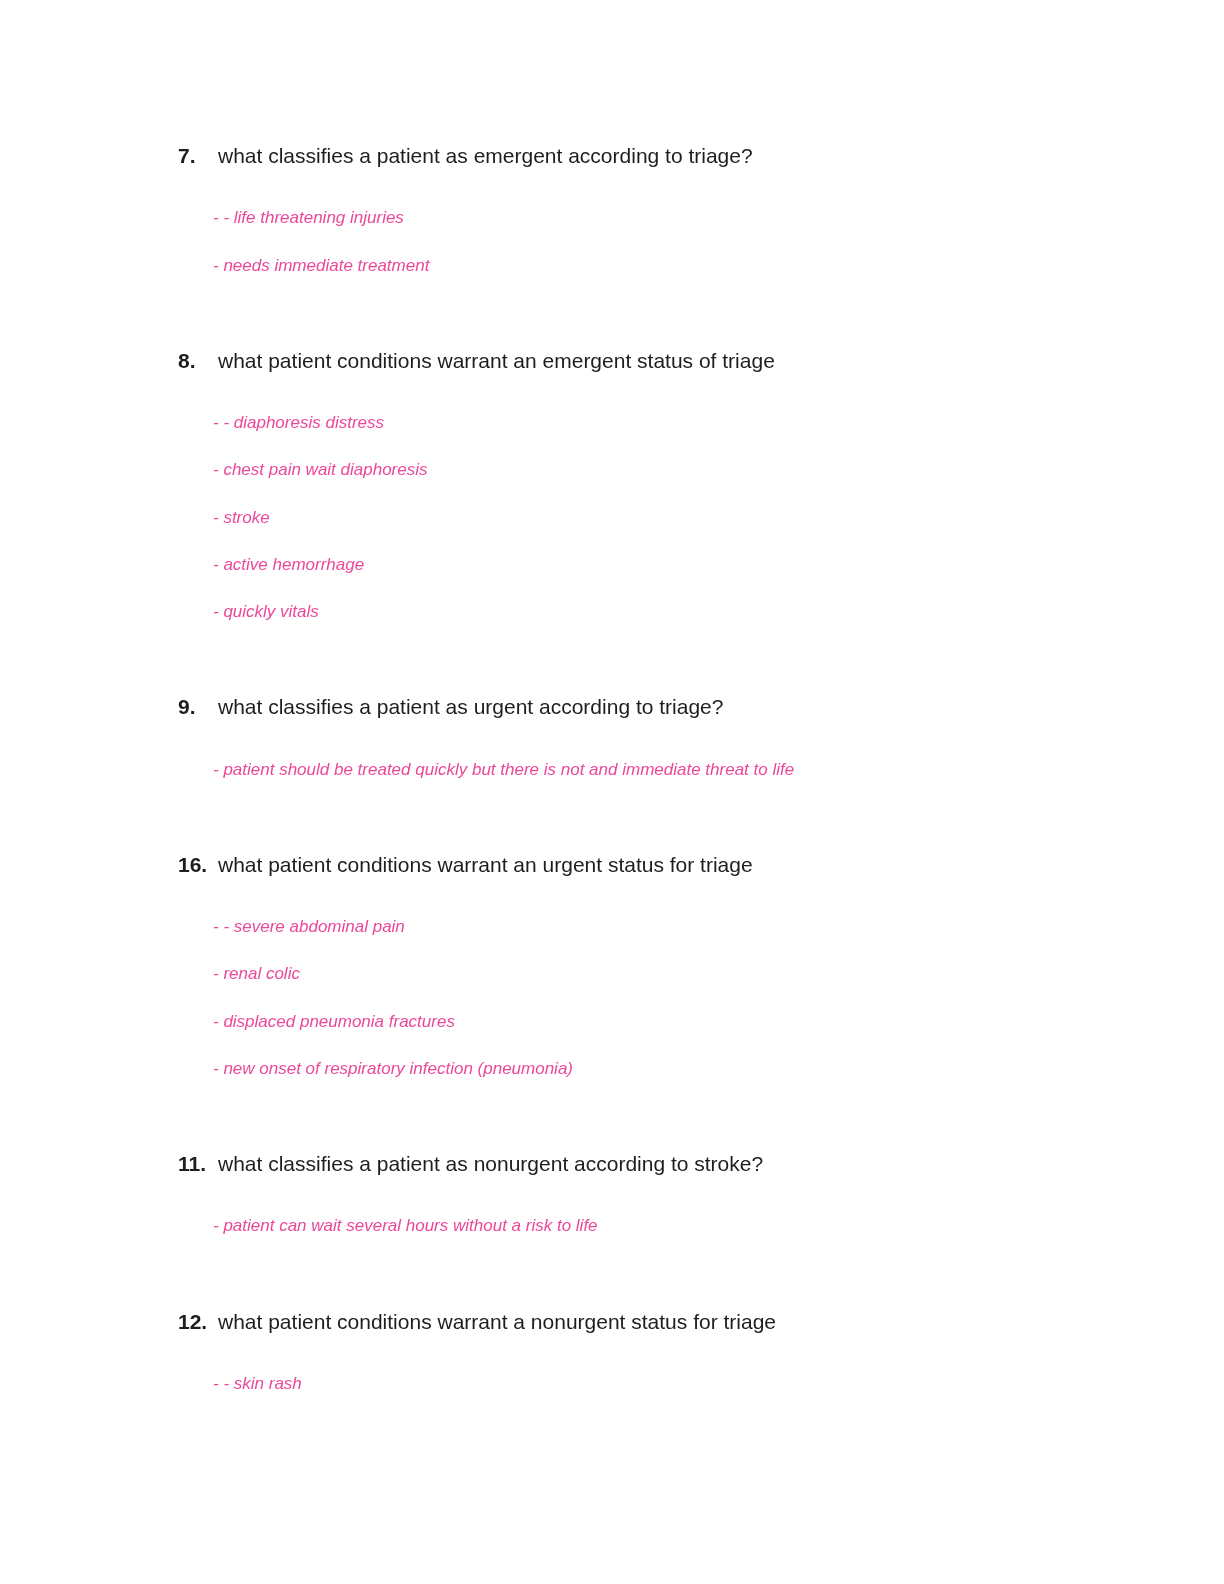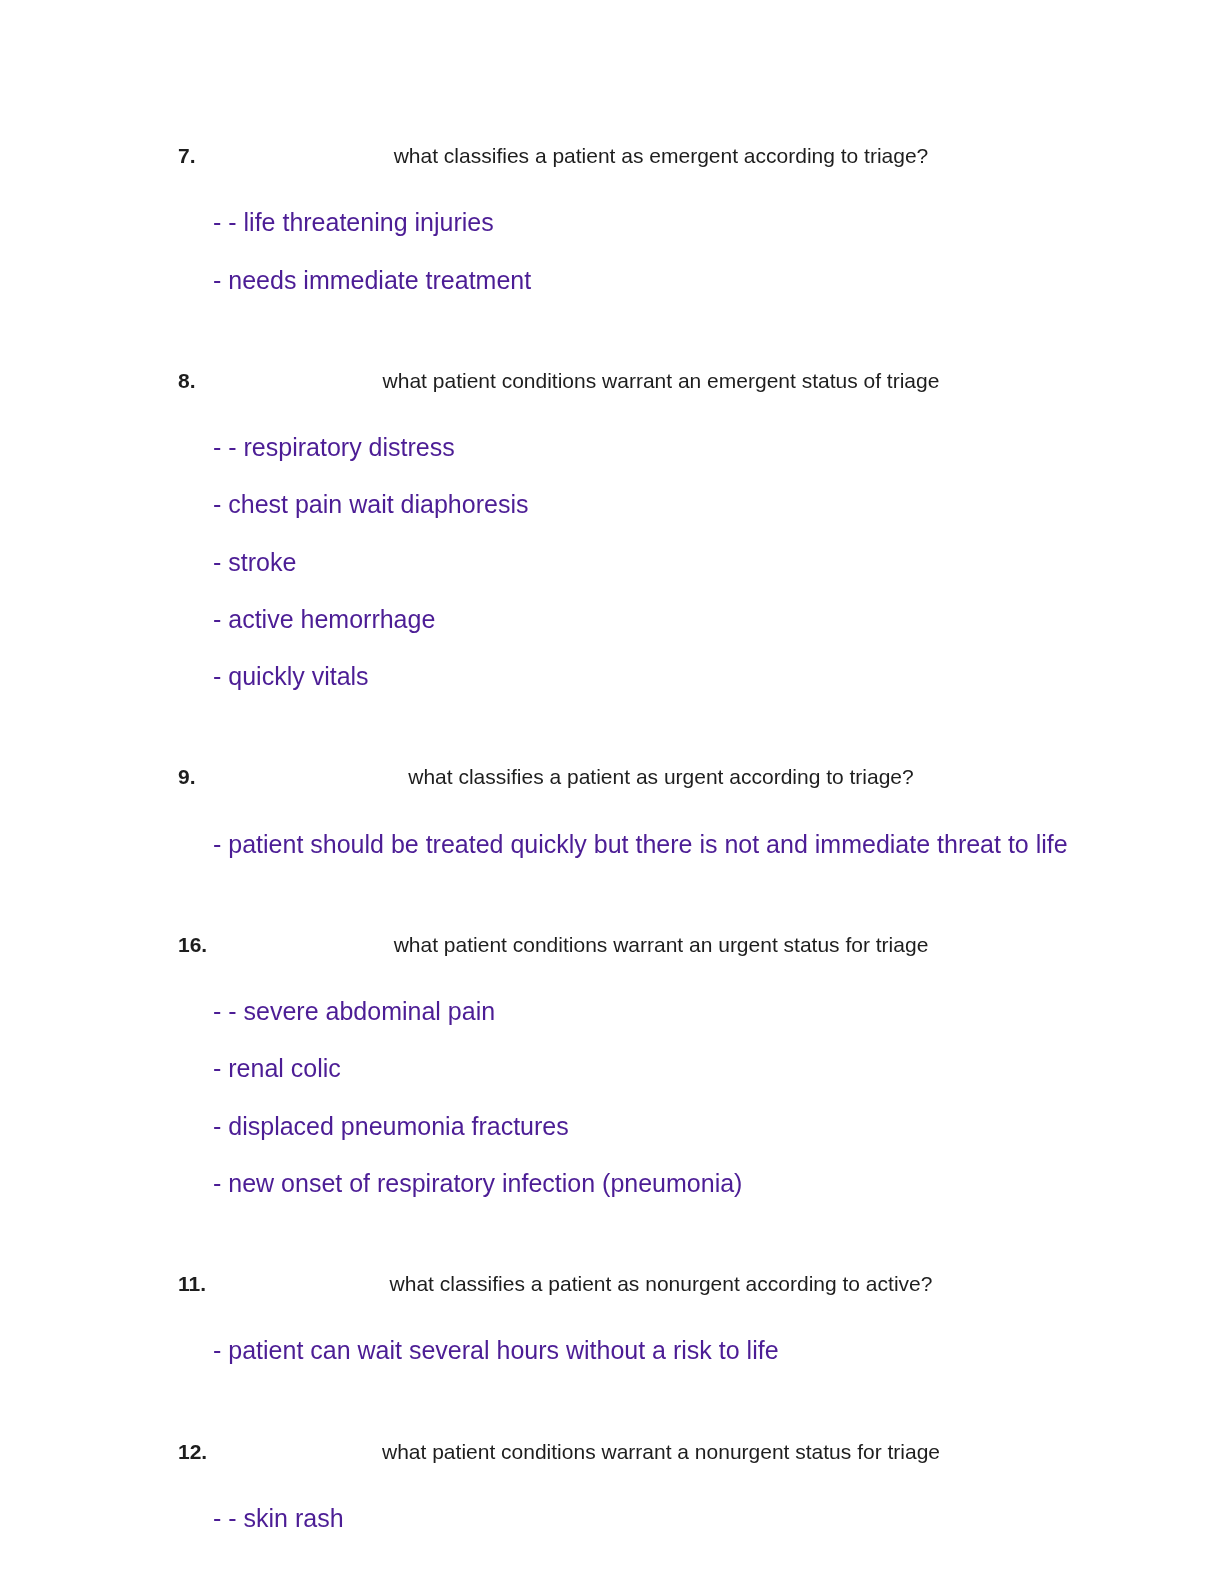--- a/index.html
+++ b/index.html
@@ -32,30 +32,30 @@
     margin-bottom: 38px;
   }
   .qnum {
     font-weight: bold;
     width: 40px;
     flex: 0 0 40px;
     color: #1e1e1e;
   }
   .qtext {
     flex: 1;
-    text-align: center;
   }
   .answers {
     margin-left: 35px;
   }
   .answer {
-    font-size: 25px;
+    font-size: 17px;
     line-height: 1.25;
-    color: #4c1d95;
+    color: #ec4899;
     margin-bottom: 26px;
+    font-style: italic;
   }
   .answer:last-child {
     margin-bottom: 0;
   }
 </style>
 </head>
 <body>
 
 <div class="page">
   <div class="content" id="qa-list">
@@ -69,21 +69,21 @@
           <div class="answer">- needs immediate treatment</div>
         </div>
   </div>
 
   <div class="qa-block">
     <div class="question">
       <span class="qnum">8.</span>
       <span class="qtext">what patient conditions warrant an emergent status of triage</span>
     </div>
     <div class="answers">
-          <div class="answer">- - respiratory distress</div>
+          <div class="answer">- - diaphoresis distress</div>
           <div class="answer">- chest pain wait diaphoresis</div>
           <div class="answer">- stroke</div>
           <div class="answer">- active hemorrhage</div>
           <div class="answer">- quickly vitals</div>
         </div>
   </div>
 
   <div class="qa-block">
     <div class="question">
       <span class="qnum">9.</span>
@@ -103,21 +103,21 @@
           <div class="answer">- - severe abdominal pain</div>
           <div class="answer">- renal colic</div>
           <div class="answer">- displaced pneumonia fractures</div>
           <div class="answer">- new onset of respiratory infection (pneumonia)</div>
         </div>
   </div>
 
   <div class="qa-block">
     <div class="question">
       <span class="qnum">11.</span>
-      <span class="qtext">what classifies a patient as nonurgent according to active?</span>
+      <span class="qtext">what classifies a patient as nonurgent according to stroke?</span>
     </div>
     <div class="answers">
           <div class="answer">- patient can wait several hours without a risk to life</div>
         </div>
   </div>
 
   <div class="qa-block">
     <div class="question">
       <span class="qnum">12.</span>
       <span class="qtext">what patient conditions warrant a nonurgent status for triage</span>

